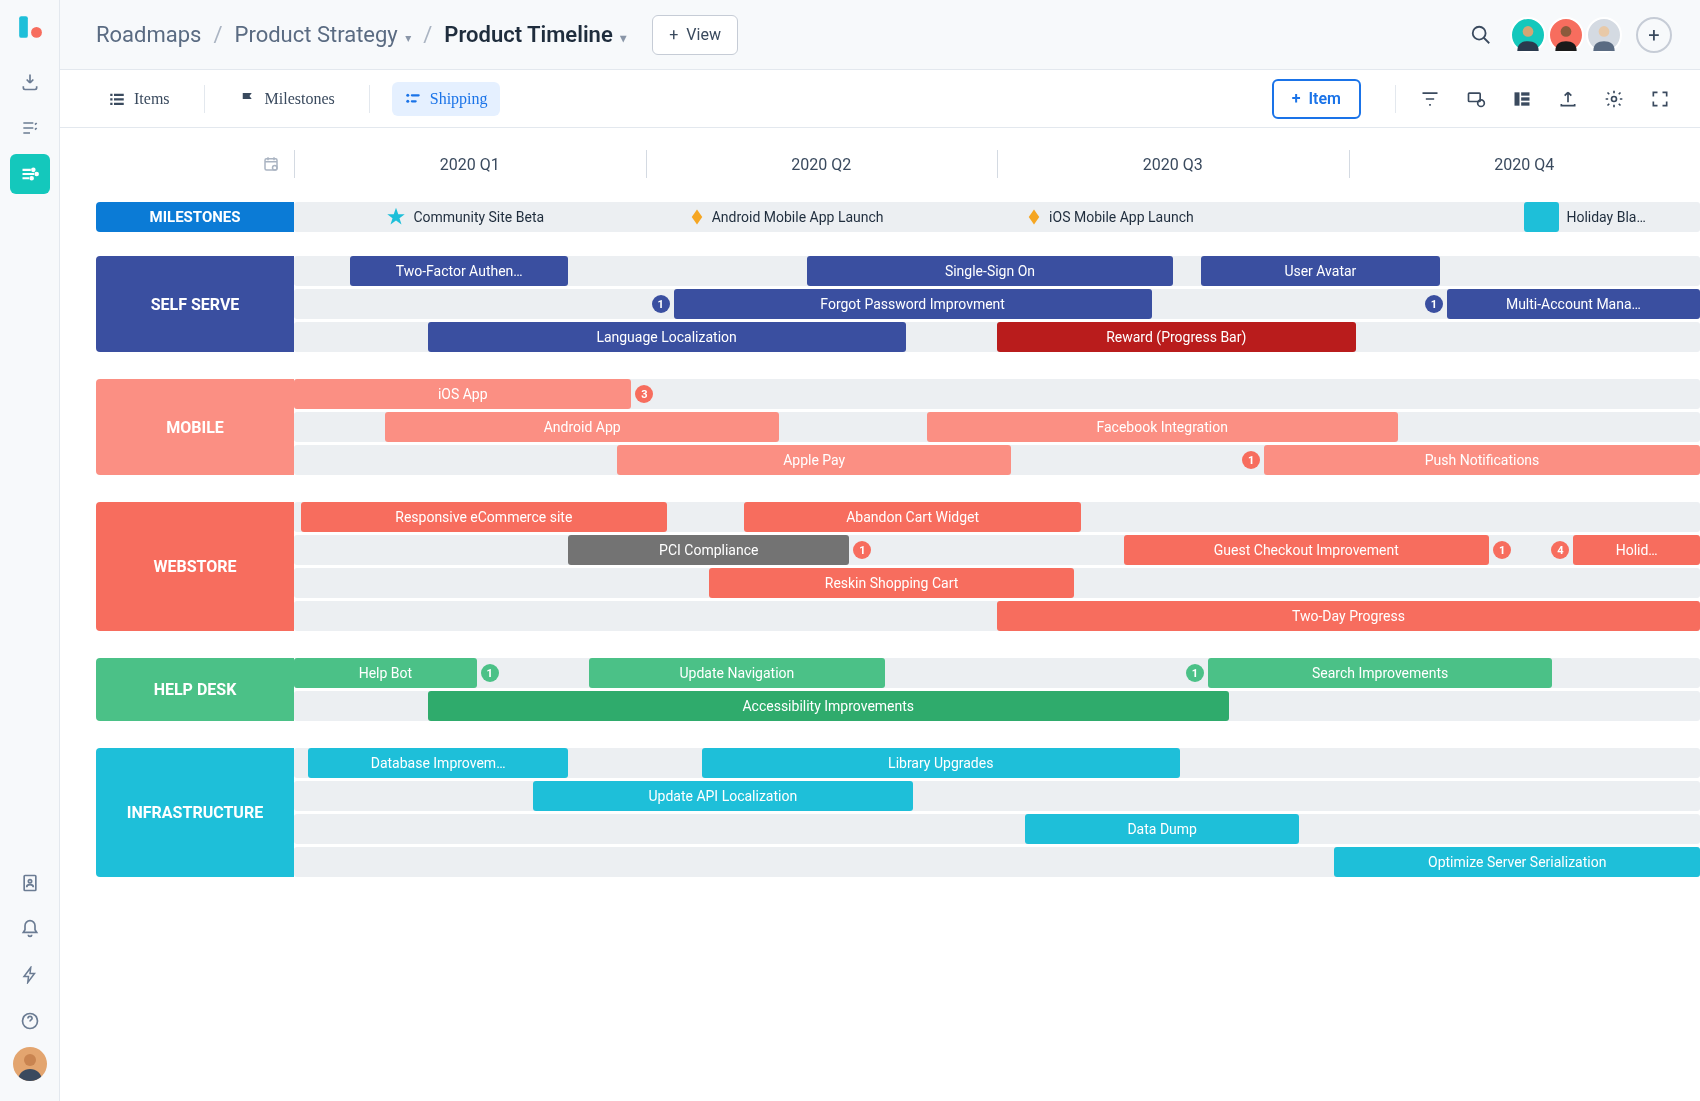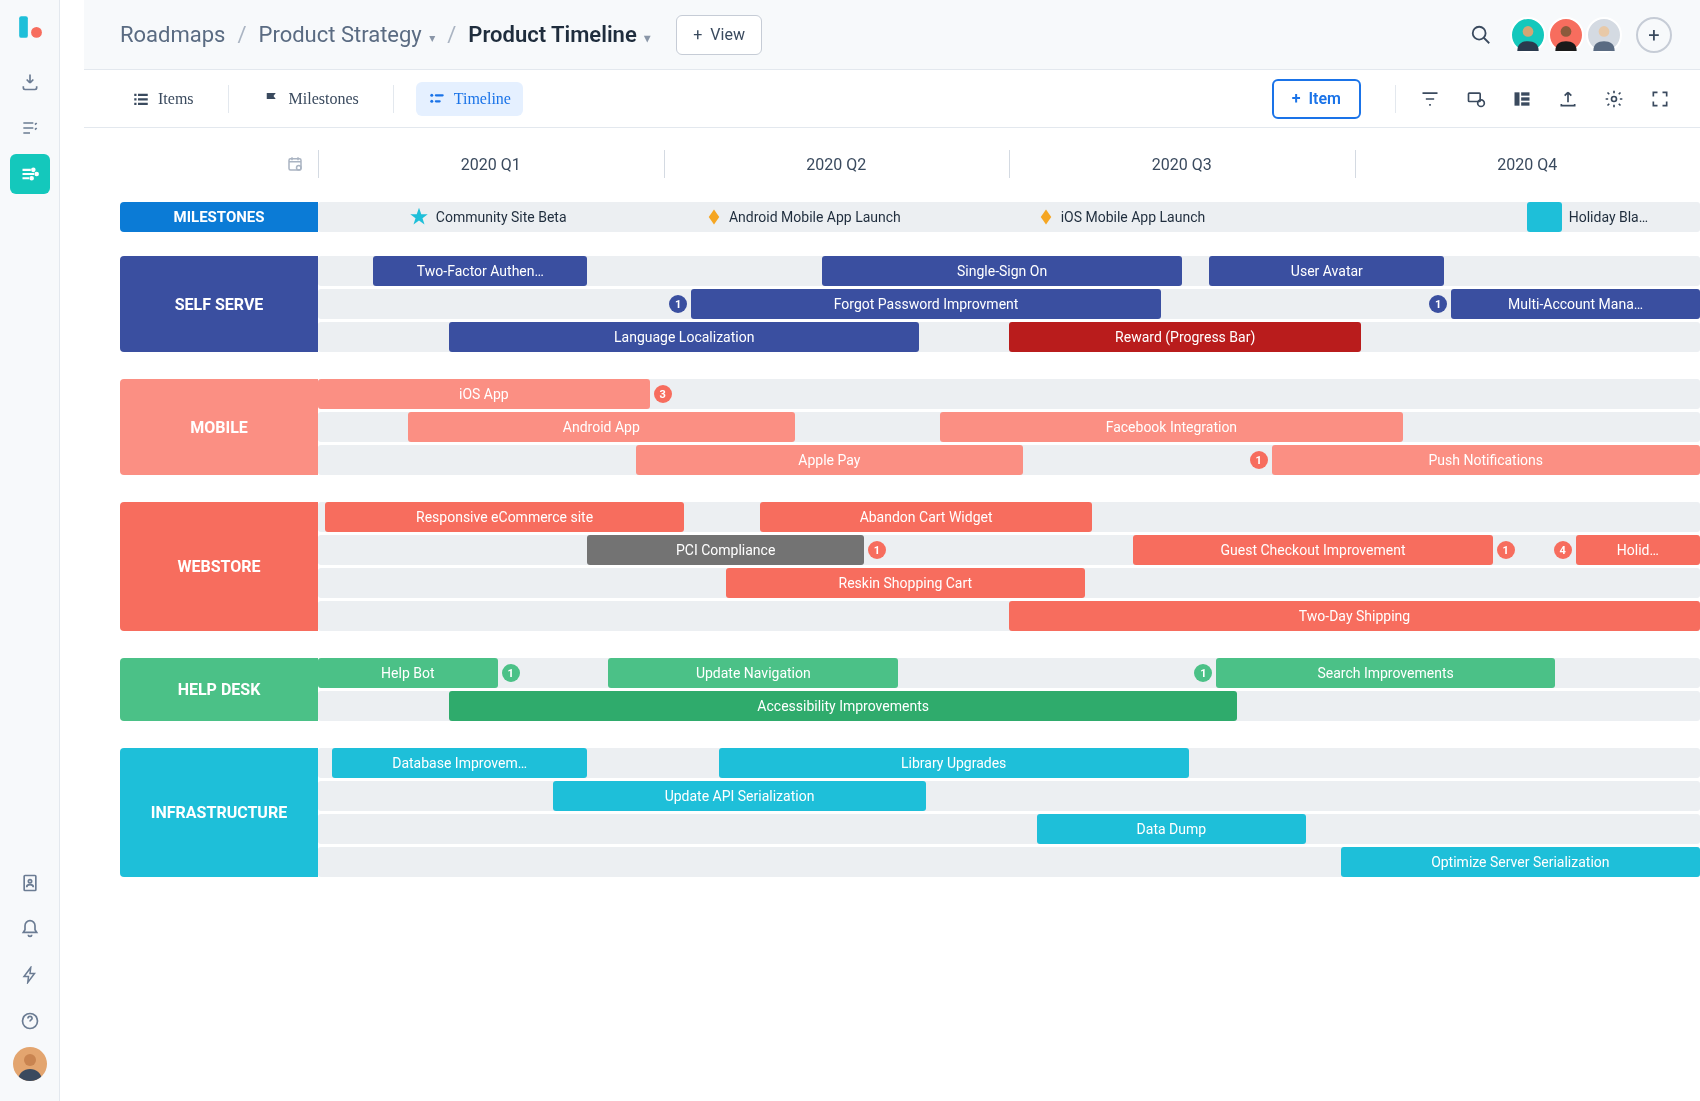--- a/index.html
+++ b/index.html
@@ -1,17 +1,17 @@
 <!DOCTYPE html>
 <html><head>
 <meta charset="utf-8">
 <style>
 * { margin:0; padding:0; box-sizing:border-box; }
 body { font-family:-apple-system,BlinkMacSystemFont,"Segoe UI",Roboto,sans-serif; background:#fff; color:#1f2d3d; font-size:14px; overflow:hidden; }
-.app { display:flex; height:100vh;gap:24px; }
+.app { display:flex; height:100vh; }
 
 
 .rail { width:60px; background:#f7f9fb; border-right:1px solid #e3e8ee; display:flex; flex-direction:column; align-items:center; padding-top:14px; }
 .rail .logo { width:26px; height:26px; margin-bottom:22px; }
 .rail .ritem { width:40px; height:40px; display:flex; align-items:center; justify-content:center; color:#6b7c93; border-radius:6px; margin-bottom:6px; cursor:pointer; }
 .rail .ritem.active { background:#14c8bc; color:#fff; }
 .rail .spacer { flex:1; }
 .rail .avatar { width:34px; height:34px; border-radius:50%; background:#e3a56f; margin-bottom:20px; overflow:hidden; }
 
 
@@ -189,21 +189,21 @@
           <span>Milestones</span>
         </div>
       <div class="vdiv"></div>
       <div class="tab active">
           <svg width="18" height="18" viewBox="0 0 24 24" fill="currentColor">
             <circle cx="5" cy="7" r="2"></circle>
             <rect x="9" y="5.5" width="12" height="3" rx="1.5"></rect>
             <circle cx="5" cy="15" r="2"></circle>
             <rect x="9" y="13.5" width="8" height="3" rx="1.5"></rect>
           </svg>
-          <span>Timeline</span>
+          <span>Shipping</span>
         </div>
       <div class="grow"></div>
       <div class="additem">
           <span>+</span>
           <span>Item</span>
         </div>
       <div class="vdiv" style="margin-left:12px"></div>
       <div class="toolico">
           <svg width="20" height="20" viewBox="0 0 24 24" fill="none" stroke="currentColor" stroke-width="2">
             <path d="M3 5h18M7 12h10M11 19h2"></path>
@@ -332,21 +332,21 @@
               <div class="badge" style="background: rgb(247, 109, 94); left: calc(39.5% + 4px);">1</div>
               <div class="bar" style="background: rgb(247, 109, 94); left: 59%; width: 26%;">Guest Checkout Improvement</div>
               <div class="badge" style="background: rgb(247, 109, 94); left: calc(85% + 4px);">1</div>
               <div class="bar" style="background: rgb(247, 109, 94); left: 91%; width: 9%;">Holid…</div>
               <div class="badge" style="background: rgb(247, 109, 94); left: calc(91% - 22px);">4</div>
             </div>
             <div class="row">
               <div class="bar" style="background: rgb(247, 109, 94); left: 29.5%; width: 26%;">Reskin Shopping Cart</div>
             </div>
             <div class="row">
-              <div class="bar" style="background: rgb(247, 109, 94); left: 50%; width: 50%;">Two-Day Shipping</div>
+              <div class="bar" style="background: rgb(247, 109, 94); left: 50%; width: 50%;">Two-Day Progress</div>
             </div>
           </div>
           <div class="lgap"></div>
           <div class="lanelabel" style="--c: #4bc187; grid-row: span 2; height: 63px;">HELP DESK</div>
           <div class="lanerows">
             <div class="row">
               <div class="bar" style="background: rgb(75, 193, 135); left: 0%; width: 13%;">Help Bot</div>
               <div class="badge" style="background: rgb(75, 193, 135); left: calc(13% + 4px);">1</div>
               <div class="bar" style="background: rgb(75, 193, 135); left: 21%; width: 21%;">Update Navigation</div>
               <div class="bar" style="background: rgb(75, 193, 135); left: 65%; width: 24.5%;">Search Improvements</div>
@@ -357,21 +357,21 @@
             </div>
           </div>
           <div class="lgap"></div>
           <div class="lanelabel" style="--c: #1ebfd9; grid-row: span 4; height: 129px; text-align: center;">INFRASTRUCTURE</div>
           <div class="lanerows">
             <div class="row">
               <div class="bar" style="background: rgb(30, 191, 217); left: 1%; width: 18.5%;">Database Improvem…</div>
               <div class="bar" style="background: rgb(30, 191, 217); left: 29%; width: 34%;">Library Upgrades</div>
             </div>
             <div class="row">
-              <div class="bar" style="background: rgb(30, 191, 217); left: 17%; width: 27%;">Update API Serialization</div>
+              <div class="bar" style="background: rgb(30, 191, 217); left: 17%; width: 27%;">Update API Localization</div>
             </div>
             <div class="row">
               <div class="bar" style="background: rgb(30, 191, 217); left: 52%; width: 19.5%;">Data Dump</div>
             </div>
             <div class="row">
               <div class="bar" style="background: rgb(30, 191, 217); left: 74%; width: 26%;">Optimize Server Serialization</div>
             </div>
           </div>
         </div>
     </div>

